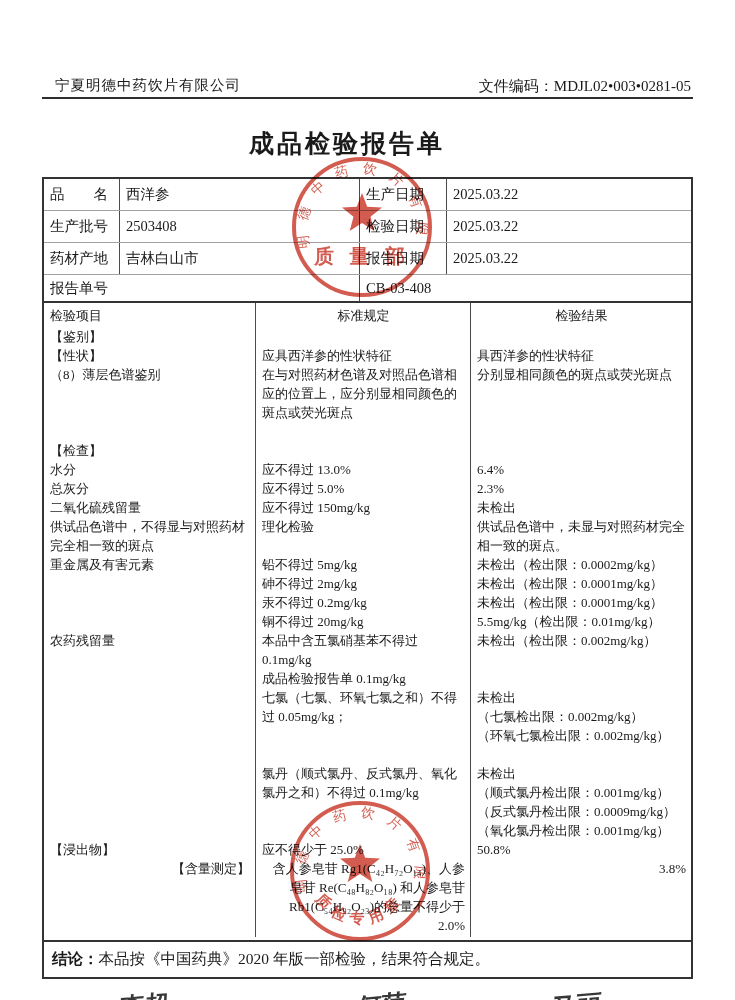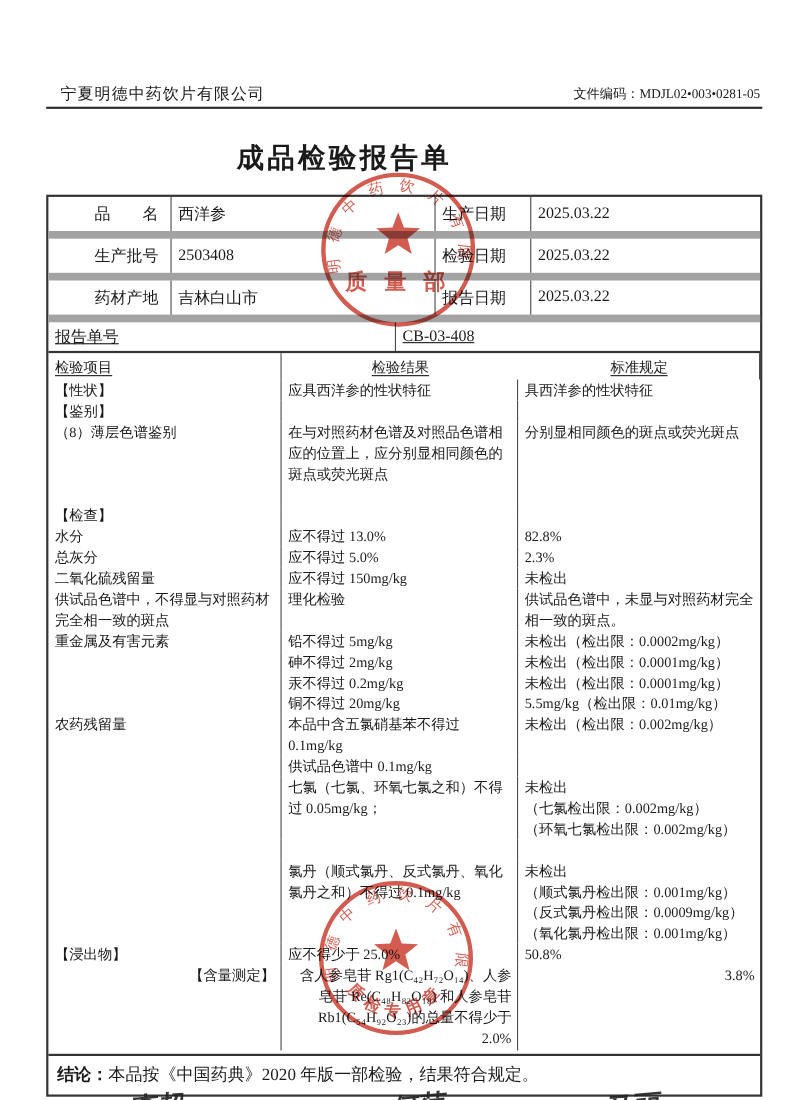--- a/index.html
+++ b/index.html
@@ -3,43 +3,43 @@
 <meta charset="utf-8">
 <style>
   html,body{margin:0;padding:0;}
   body{
     width:735px;height:1000px;background:#ffffff;overflow:hidden;position:relative;
     font-family:"Liberation Serif","DejaVu Serif",serif;color:#1a1a1a;
   }
   .page{position:absolute;inset:0;margin-top:44px;}
   
   .company{position:absolute;left:55px;top:32px;font-size:14.5px;letter-spacing:1px;}
-  .doccode{position:absolute;right:44px;top:33px;font-size:12px;}
+  .doccode{position:absolute;right:44px;top:33px;font-size:15px;}
   .hdr-rule{position:absolute;left:42px;top:53px;width:651px;height:2px;background:#2e2e2e;}
   .title{position:absolute;left:0;top:83px;width:626px;margin:0;text-align:center;
     font-family:"Liberation Sans","DejaVu Sans",sans-serif;font-weight:bold;
-    font-size:25px;letter-spacing:3px;}
+    font-size:25px;letter-spacing:3px;padding-left:34px;}
   
   .doc-table{position:absolute;left:42px;top:133px;width:651px;box-sizing:border-box;
     border:2px solid #333;}
   
-  .info-row{display:grid;grid-template-columns:76px 240px 87px 1fr;border-bottom:7px solid #a3a3a3;padding-left:36px;}
+  .info-row{display:grid;grid-template-columns:76px 240px 87px 1fr;border-bottom:1px solid #a3a3a3;}
   .info-row .cell{display:flex;align-items:center;font-size:14.5px;padding:0 6px;height:31px;box-sizing:border-box;}
   .info-row .cell.b{border-right:1px solid #4a4a4a;}
-  .rpt-row{display:grid;grid-template-columns:316px 1fr;border-bottom:2px solid #333;text-decoration:underline;}
+  .rpt-row{display:grid;grid-template-columns:316px 1fr;border-bottom:2px solid #333;}
   .rpt-row .cell{display:flex;align-items:center;font-size:14.5px;padding:0 6px;height:26px;box-sizing:border-box;}
   .rpt-row .cell.b{border-right:1px solid #4a4a4a;}
   
   .main-row{display:grid;grid-template-columns:212px 215px 1fr;}
   .main-row .mcell{padding:0 5px 0 6px;font-size:13px;line-height:19px;min-height:19px;
     white-space:pre-line;box-sizing:border-box;}
   .main-row .c1,.main-row .c2{border-right:1px solid #4a4a4a;}
   .main-head .mcell{padding-top:3px;padding-bottom:2px;}
   .main-head .c2,.main-head .c3{text-align:center;}
-  .main-head span{text-decoration:underline;text-underline-offset:3px;}
+  .main-head span{text-underline-offset:3px;}
   .main-body{padding-bottom:3px;}
   .main-body .main-row:last-child .mcell{padding-bottom:2px;text-align:right;}
   
   .conclusion{border-top:2px solid #333;padding:7px 8px 7px 8px;font-size:15.5px;}
   .conclusion .cl{font-weight:bold;}
   
   .sig-area{position:absolute;left:0;top:938px;width:735px;height:55px;}
   .sig-block{position:absolute;top:14px;font-size:14.5px;white-space:nowrap;}
   .sig-1{left:55px;} .sig-2{left:292px;} .sig-3{left:487px;}
   .sig-name{display:inline-block;font-size:25px;color:#222;margin-left:6px;
@@ -85,55 +85,55 @@
       </div>
       </div>
 
     <div class="rpt-row">
       <div class="cell b">报告单号</div>
       <div class="cell">CB-03-408</div>
     </div>
 
     <div class="main-row main-head">
       <div class="mcell c1"><span>检验项目</span></div>
+      <div class="mcell c2"><span>标准规定</span></div>
       <div class="mcell c3"><span>检验结果</span></div>
-      <div class="mcell c2"><span>标准规定</span></div>
     </div>
 
     <div class="main-body">
 
     <div class="main-row">
+        <div class="mcell c1">【鉴别】</div>
+        <div class="mcell c2"></div>
+        <div class="mcell c3"></div>
+      </div>
+        <div class="main-row">
         <div class="mcell c1">【性状】</div>
         <div class="mcell c2">应具西洋参的性状特征</div>
         <div class="mcell c3">具西洋参的性状特征</div>
       </div>
         <div class="main-row">
-        <div class="mcell c1">【鉴别】</div>
-        <div class="mcell c2"></div>
-        <div class="mcell c3"></div>
-      </div>
-        <div class="main-row">
         <div class="mcell c1">（8）薄层色谱鉴别</div>
         <div class="mcell c2">在与对照药材色谱及对照品色谱相应的位置上，应分别显相同颜色的斑点或荧光斑点</div>
         <div class="mcell c3">分别显相同颜色的斑点或荧光斑点</div>
       </div>
         <div class="main-row">
         <div class="mcell c1"></div>
         <div class="mcell c2"></div>
         <div class="mcell c3"></div>
       </div>
         <div class="main-row">
         <div class="mcell c1">【检查】</div>
         <div class="mcell c2"></div>
         <div class="mcell c3"></div>
       </div>
         <div class="main-row">
         <div class="mcell c1">水分</div>
         <div class="mcell c2">应不得过 13.0%</div>
-        <div class="mcell c3">82.8%</div>
+        <div class="mcell c3">6.4%</div>
       </div>
         <div class="main-row">
         <div class="mcell c1">总灰分</div>
         <div class="mcell c2">应不得过 5.0%</div>
         <div class="mcell c3">2.3%</div>
       </div>
         <div class="main-row">
         <div class="mcell c1">二氧化硫残留量</div>
         <div class="mcell c2">应不得过 150mg/kg</div>
         <div class="mcell c3">未检出</div>
@@ -163,21 +163,21 @@
         <div class="mcell c2">铜不得过 20mg/kg</div>
         <div class="mcell c3">5.5mg/kg（检出限：0.01mg/kg）</div>
       </div>
         <div class="main-row">
         <div class="mcell c1">农药残留量</div>
         <div class="mcell c2">本品中含五氯硝基苯不得过 0.1mg/kg</div>
         <div class="mcell c3">未检出（检出限：0.002mg/kg）</div>
       </div>
         <div class="main-row">
         <div class="mcell c1"></div>
-        <div class="mcell c2">供试品色谱中 0.1mg/kg</div>
+        <div class="mcell c2">成品检验报告单 0.1mg/kg</div>
       </div>
         <div class="main-row">
         <div class="mcell c1"></div>
         <div class="mcell c2">七氯（七氯、环氧七氯之和）不得过 0.05mg/kg；</div>
         <div class="mcell c3">未检出
 （七氯检出限：0.002mg/kg）
 （环氧七氯检出限：0.002mg/kg）</div>
       </div>
         <div class="main-row">
         <div class="mcell c1"></div>

